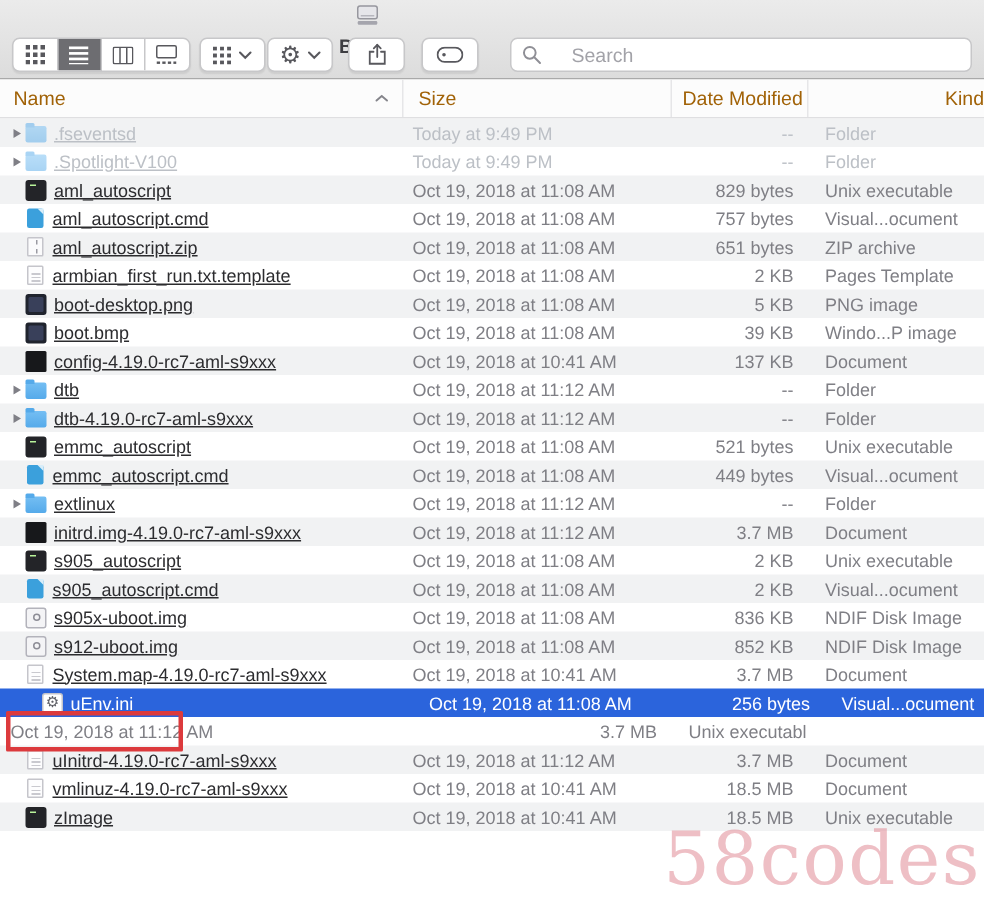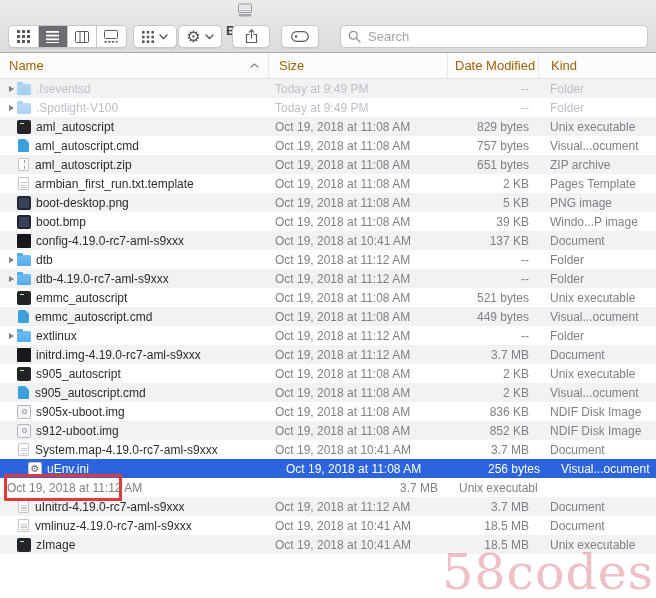--- a/index.html
+++ b/index.html
@@ -21,43 +21,43 @@
   .segb:last-child{border-right:none;}
   .segb.sel{background:#6d6d71;}
   .btn-group{left:133px;width:44px;gap:5px;}
   .btn-action{left:178px;width:44px;gap:4px;}
   .btn-share{left:232px;width:38px;}
   .btn-tag{left:281px;width:38px;}
   .gear-glyph{font-size:16px;line-height:16px;color:#57575c;font-family:"DejaVu Sans",sans-serif;}
 
   .search{position:absolute;left:340px;top:25px;width:308px;height:23px;background:#fff;
     border:1px solid #c7c7c9;border-radius:5px;box-sizing:border-box;display:flex;
-    align-items:center;padding:0 7px;gap:5px;}
+    align-items:center;padding:0 7px;gap:18px;}
   .search input{border:none;outline:none;flex:1;font-size:13px;color:#333;background:transparent;
     font-family:"Liberation Sans",sans-serif;}
   .search input::placeholder{color:#a2a2a8;}
 
   
   .list-header{position:absolute;top:53px;left:0;right:0;height:25px;background:#fcfcfc;
     border-bottom:1px solid #dfdfe1;display:grid;grid-template-columns:268px 179px 91px 118px;
     font-size:13px;color:#a16207;}
   .hc{display:flex;align-items:center;height:100%;box-sizing:border-box;}
   .hc + .hc{border-left:1px solid #e6e6e8;}
   .hc-name{padding-left:9px;}
   .hc-date{padding-left:7px;}
   .hc-size{padding-left:10px;}
-  .hc-kind{padding-left:12px;}
+  .hc-kind{padding-left:12px;justify-content:flex-end;}
   .sort-caret{margin-left:auto;margin-right:9px;display:flex;}
 
   
   .rows{position:absolute;top:79px;left:0;right:0;}
   .row{display:grid;grid-template-columns:268px 179px 91px 118px;height:19px;align-items:center;
     font-size:12px;background:#fff;}
   .rows .row:nth-child(odd){background:#f1f2f3;}
-  .c-name{display:flex;align-items:center;padding-left:6px;color:#2c2c2f;white-space:nowrap;overflow:hidden;}
+  .c-name{display:flex;align-items:center;padding-left:6px;color:#2c2c2f;white-space:nowrap;overflow:hidden;text-decoration:underline;}
   .c-date{color:#7f7f85;padding-left:7px;white-space:nowrap;overflow:hidden;}
   .c-size{color:#7f7f85;text-align:right;padding-right:9px;white-space:nowrap;}
   .c-kind{color:#7f7f85;padding-left:12px;white-space:nowrap;overflow:hidden;}
   .is-hidden .c-name,.is-hidden .c-date,.is-hidden .c-size,.is-hidden .c-kind{color:#bcc0c6;}
   .is-hidden .fi{opacity:.5;}
   .rows .row.is-selected{background:#2b64dc;padding-left:11px;}
   .is-selected .c-name,.is-selected .c-date,.is-selected .c-size,.is-selected .c-kind{color:#fff;}
 
   .tri{width:11px;height:19px;display:flex;align-items:center;justify-content:center;flex:none;}
   .tri::before{content:'';width:0;height:0;border-left:5px solid #7f7f86;

